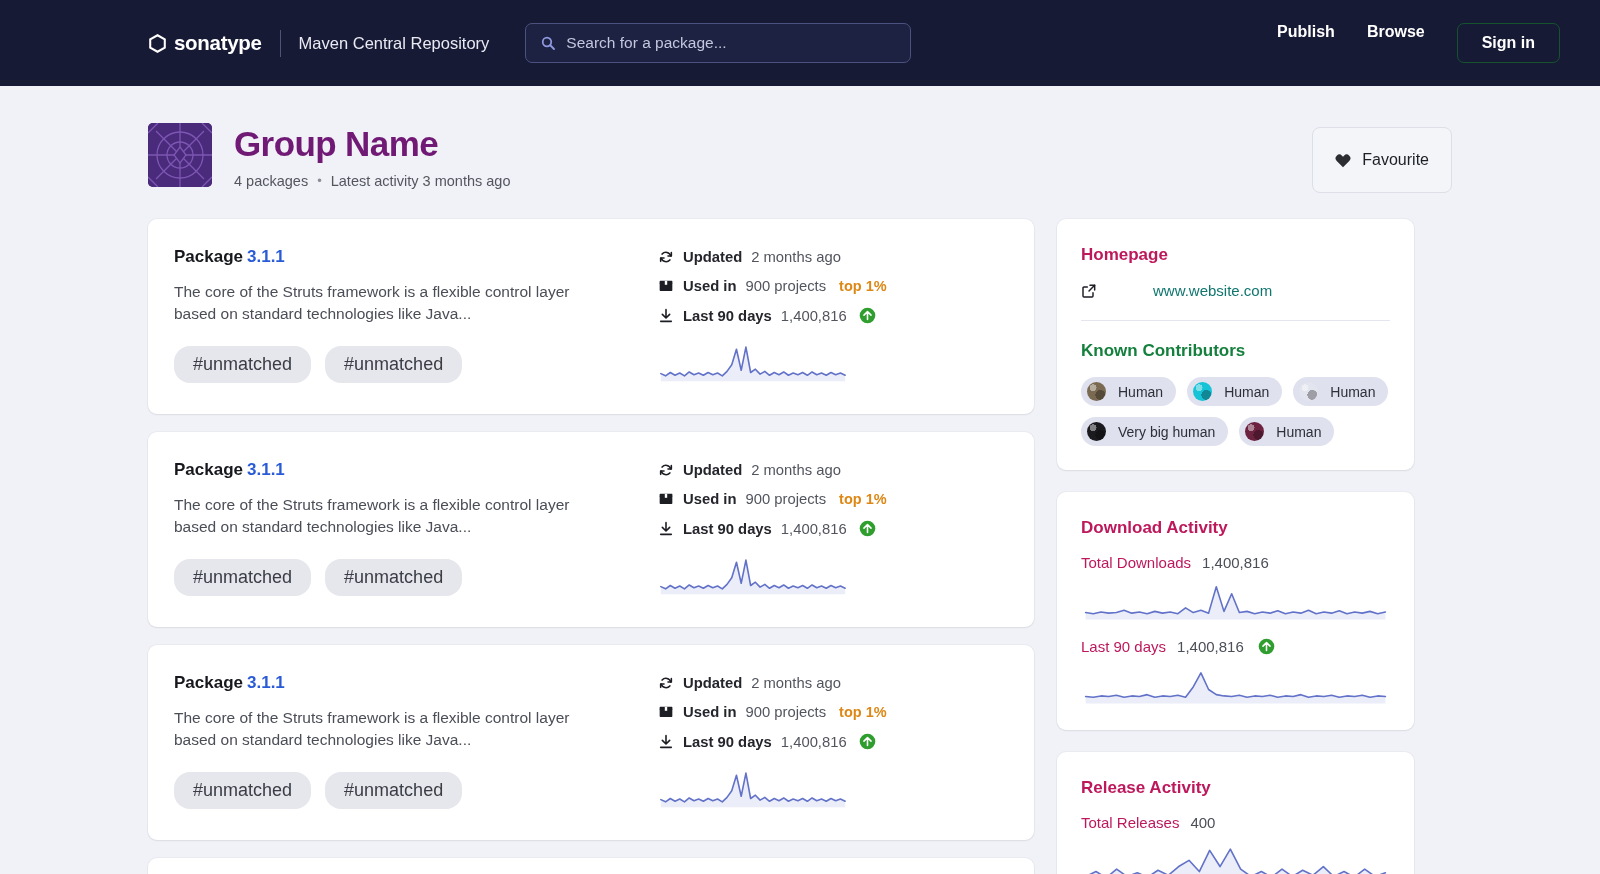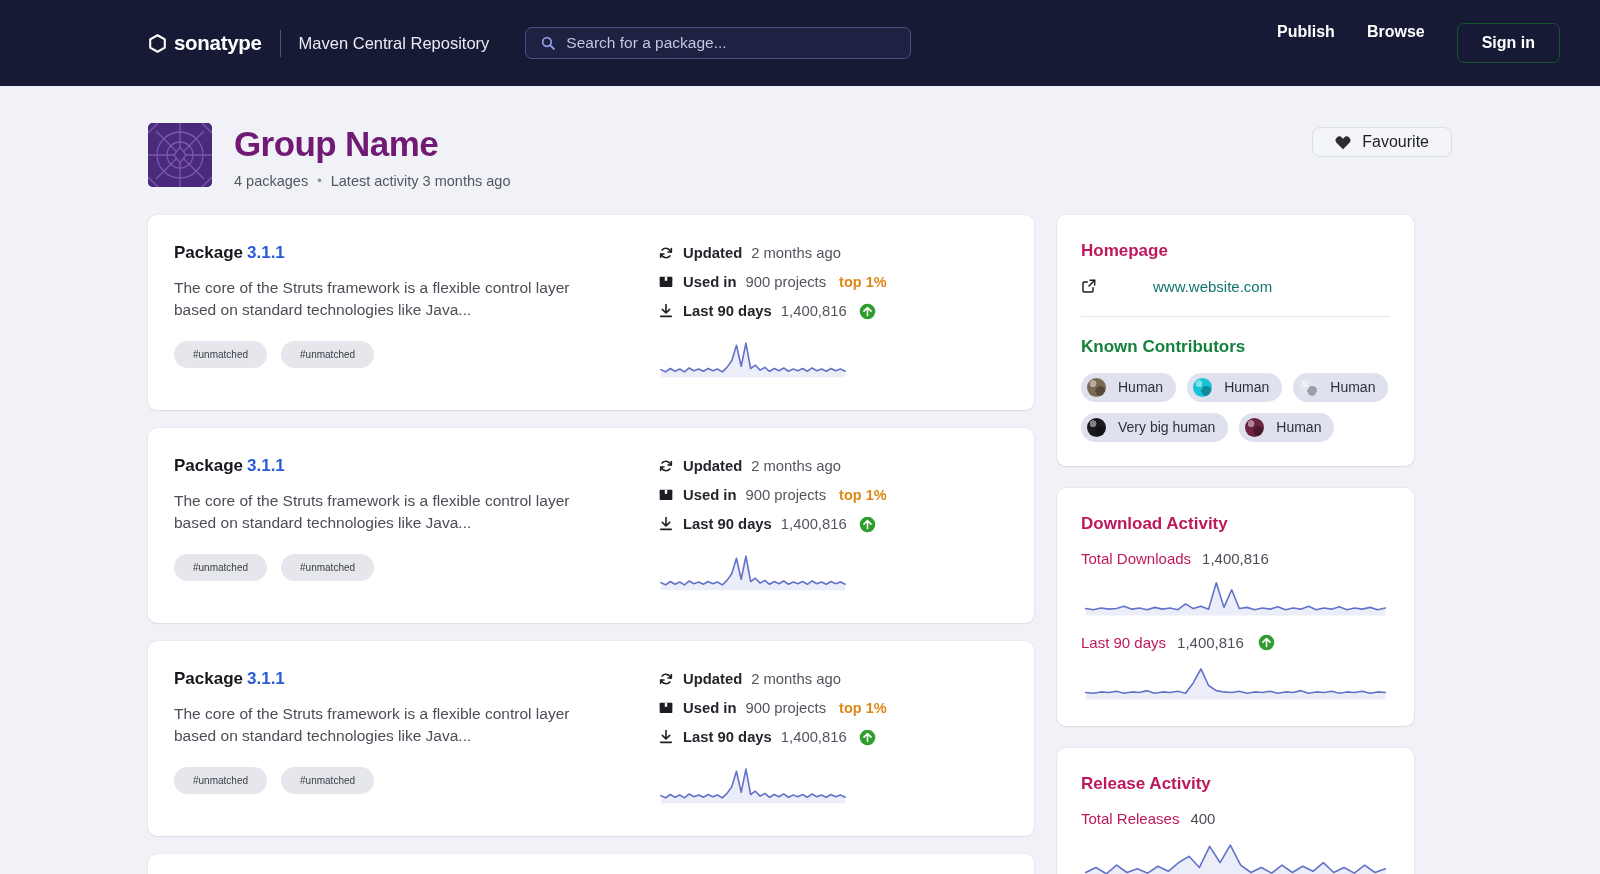--- a/index.html
+++ b/index.html
@@ -22,21 +22,21 @@
   .brand-name {
     color: #ffffff; font-size: 20.5px; font-weight: 700; letter-spacing: -0.3px;
   }
   .brand-divider {
     width: 1px; height: 27px; background: #4d5478; margin: 0 18px;
   }
   .brand-sub { color: #e9eaf3; font-size: 16.5px; font-weight: 400; }
 
   .searchbox {
     margin-left: 36px;
-    width: 386px; height: 32px;
+    width: 386px; height: 40px;
     background: #1d2142;
     border: 1px solid #4b5municipal; border: 1px solid #4b5280;
     border-radius: 7px;
     display: flex; align-items: center;
     padding: 0 14px; gap: 10px;
   }
   .search-icon { width: 16px; height: 16px; flex: 0 0 auto; }
   .search-ph { color: #c3c7de; font-size: 15.5px; }
 
   .nav-right {
@@ -69,21 +69,21 @@
   .group-meta {
     margin-top: 9px; font-size: 14.5px; color: #53565f;
     display: flex; align-items: center; gap: 9px;
   }
   .dot-sep { color: #8b8e98; font-size: 13px; }
 
   .fav-btn {
     margin-left: auto; margin-top: 4px;
     display: flex; align-items: center; gap: 11px;
     background: #f4f5f9; border: 1px solid #dcdfe8; border-radius: 8px;
-    padding: 5px 22px; cursor: pointer;
+    padding: 23px 22px; cursor: pointer;
     font-size: 16px; color: #1d1f26;
     font-family: "Liberation Sans", sans-serif;
   }
   .heart-icon { width: 16px; height: 15px; flex: 0 0 auto; }
 
   
   .columns { display: flex; gap: 23px; align-items: flex-start; }
   .col-main { width: 886px; flex: 0 0 auto; }
   .col-side { width: 357px; flex: 0 0 auto; }
 
@@ -97,21 +97,21 @@
   .pkg-left { width: 470px; flex: 0 0 auto; }
   .pkg-title { font-size: 17px; font-weight: 700; color: #16181d; }
   .pkg-ver { color: #2a5bd7; font-weight: 700; margin-left: 4px; }
   .pkg-desc {
     margin-top: 14px; font-size: 15.5px; line-height: 1.45;
     color: #4b4e57; max-width: 430px;
   }
   .tags { margin-top: 20px; display: flex; gap: 14px; }
   .tag {
     background: #e6e7ec; border-radius: 16px;
-    padding: 8px 19px; font-size: 10px; color: #3a3d45;
+    padding: 8px 19px; font-size: 18px; color: #3a3d45;
     cursor: pointer;
   }
 
   .pkg-right { flex: 1; padding-top: 2px; padding-left: 14px; }
   .stat { display: flex; align-items: center; gap: 9px; margin-bottom: 13px; }
   .stat-icon { width: 16px; height: 16px; flex: 0 0 auto; }
   .stat-label { font-size: 14.8px; font-weight: 700; color: #24262c; }
   .stat-value { font-size: 14.8px; color: #52555e; }
   .top-badge { font-size: 14.5px; font-weight: 700; color: #dd8816; margin-left: 4px; }
   .up-badge { width: 17px; height: 17px; flex: 0 0 auto; margin-left: 3px; }

